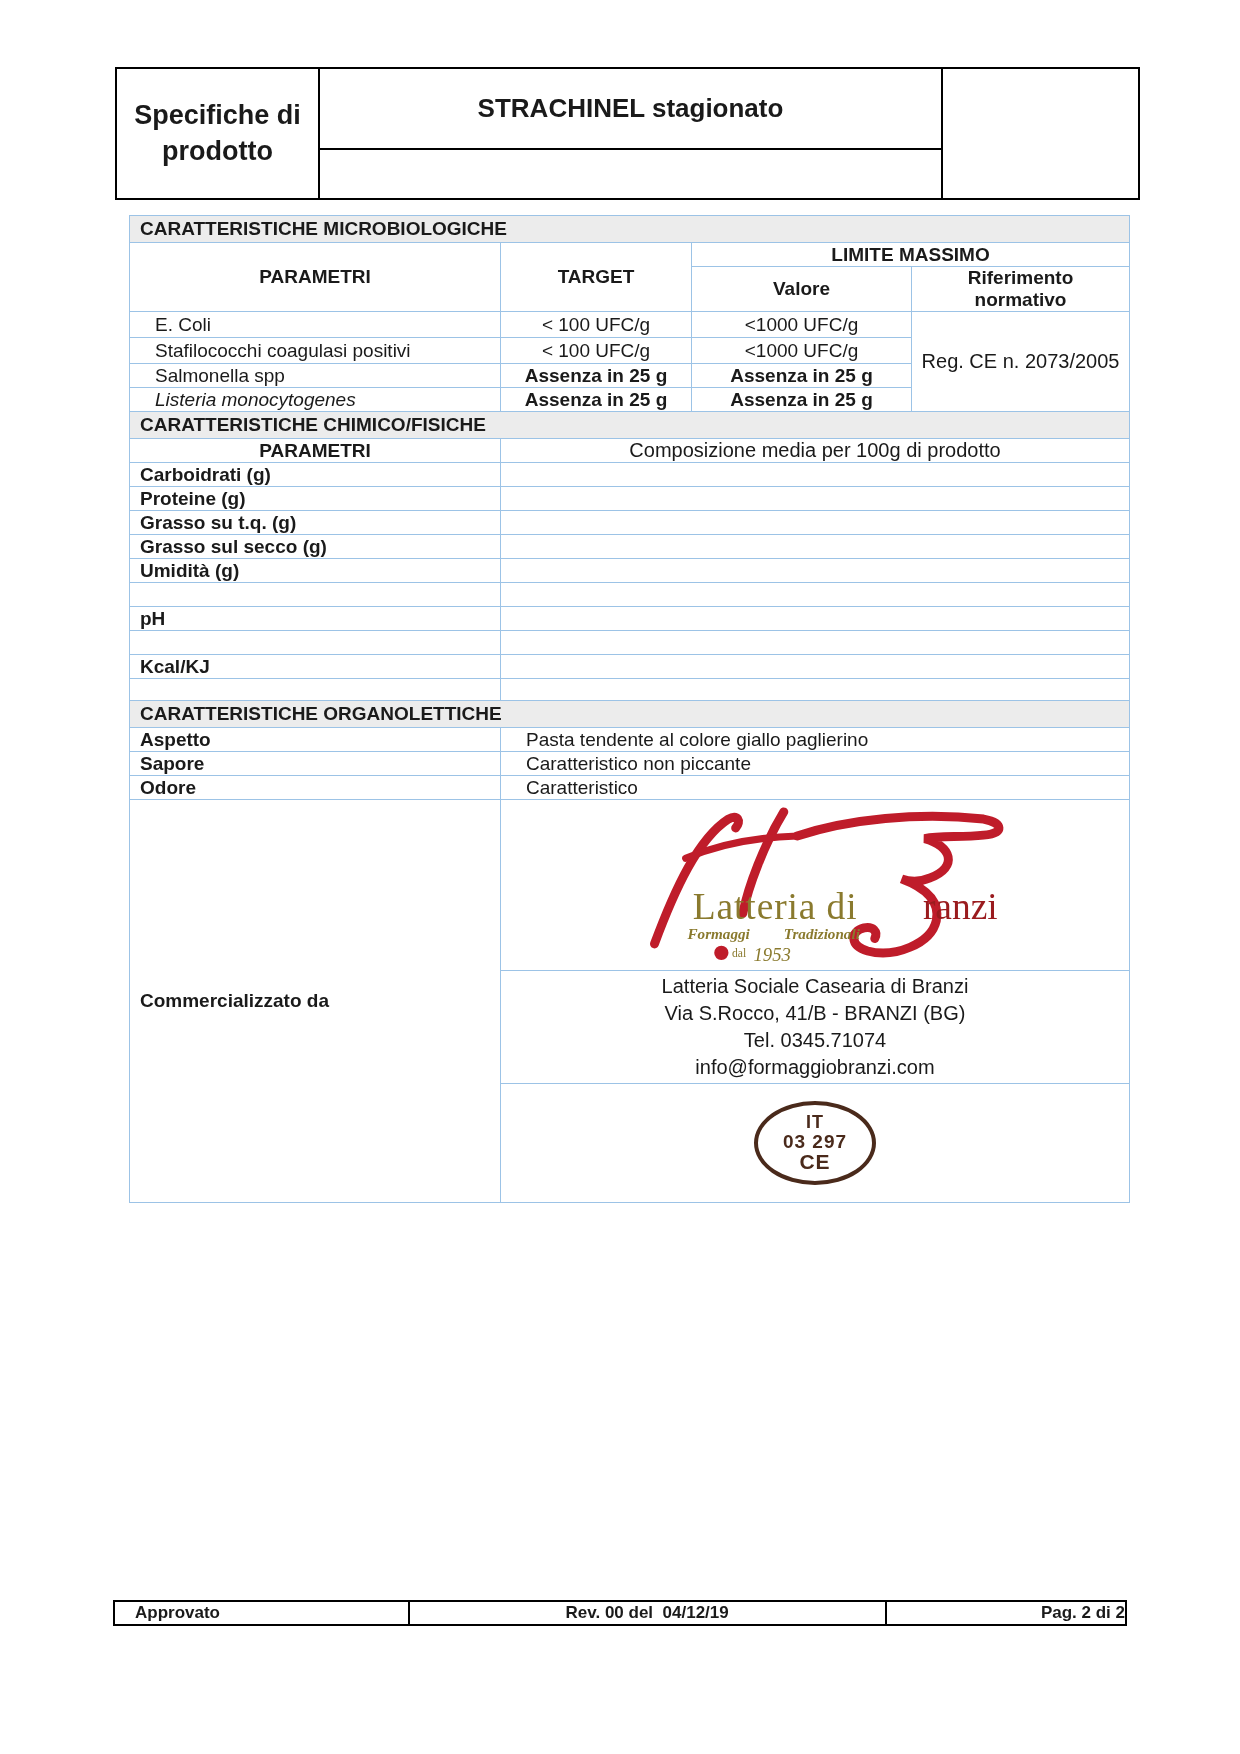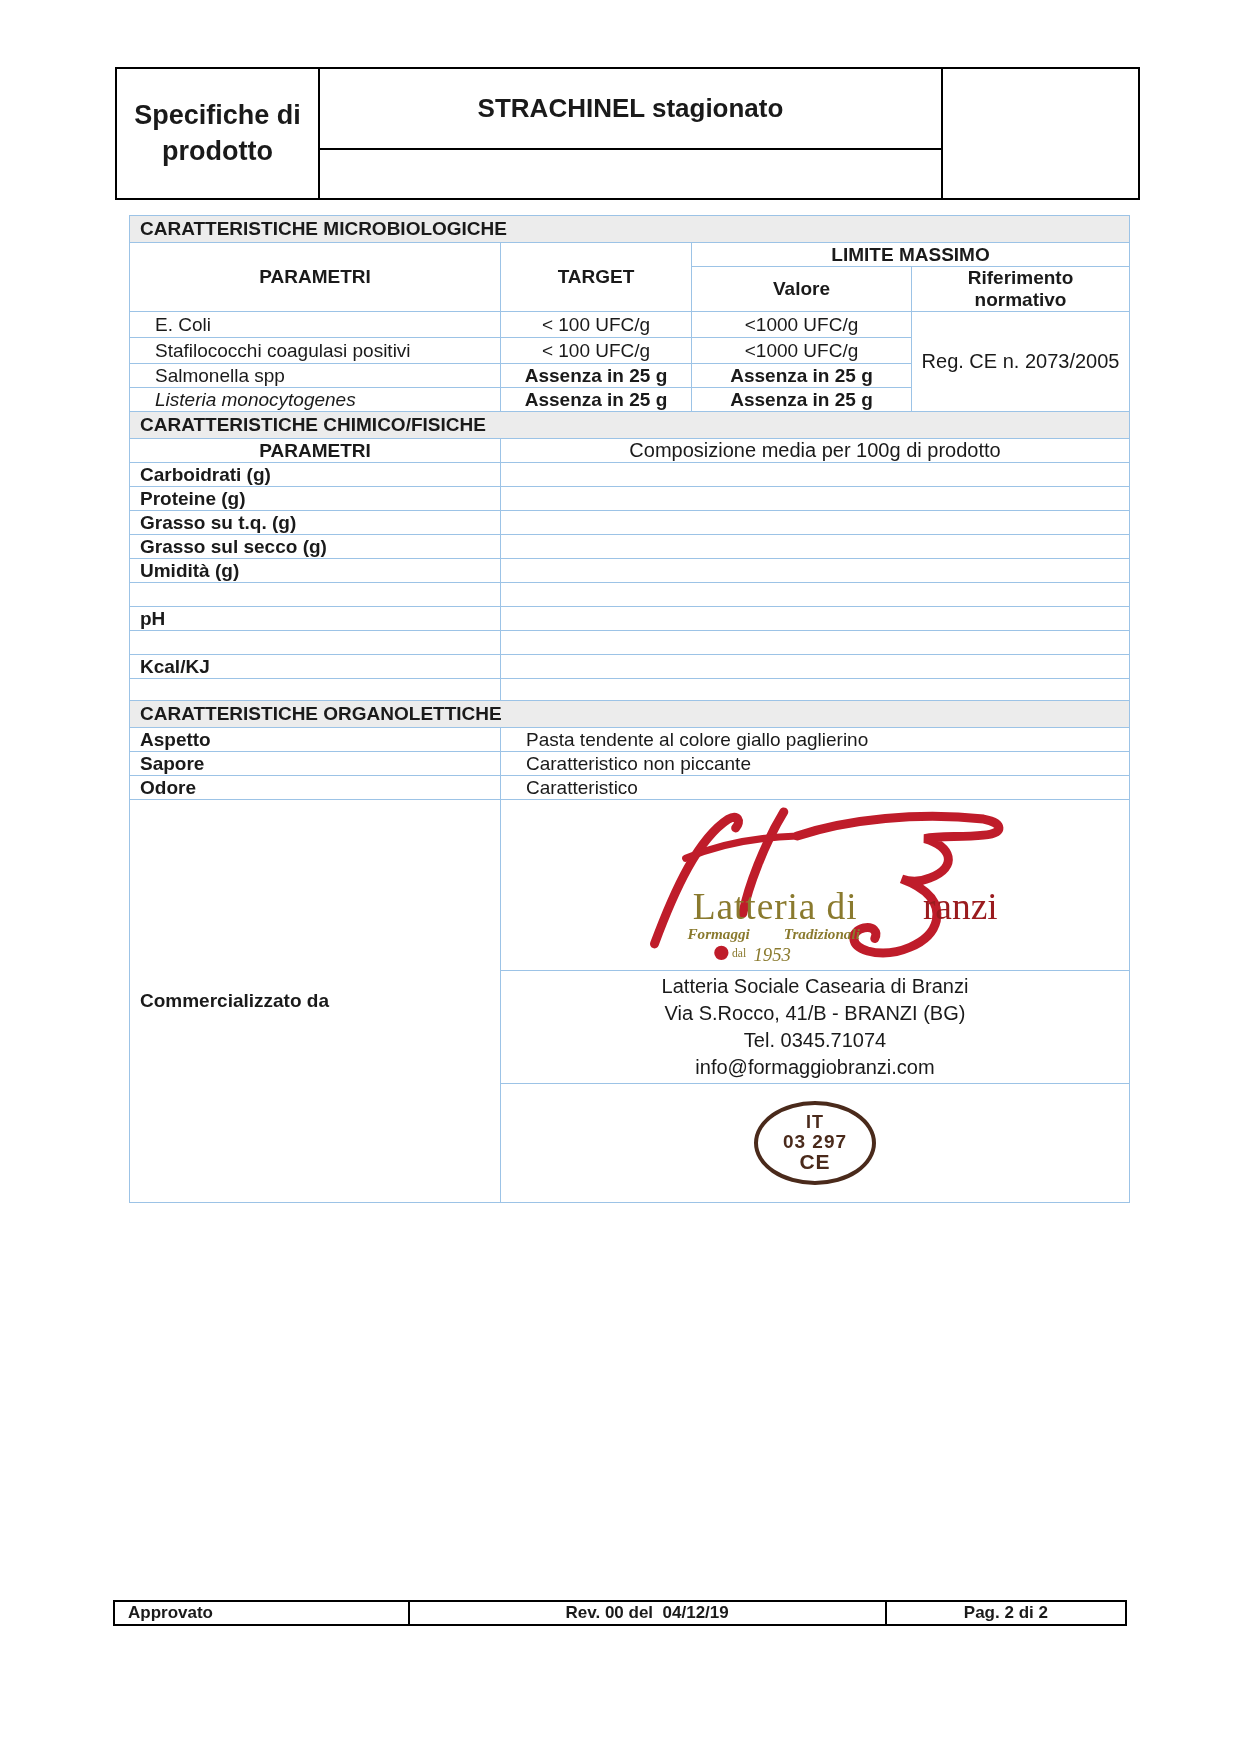--- a/index.html
+++ b/index.html
@@ -51,23 +51,23 @@
     display:flex;flex-direction:column;align-items:center;justify-content:center;
     color:var(--stamp-brown);font-weight:bold;line-height:1.02;letter-spacing:1px;
   }
   .ce-oval .l1{font-size:18px;}
   .ce-oval .l2{font-size:19px;}
   .ce-oval .l3{font-size:21px;}
 
   
   .footer-table{position:absolute;left:113px;top:1600px;width:1014px;}
   .footer-table td{border:2px solid #000;font-weight:bold;font-size:17px;height:24px;}
-  .ft-left{width:282px;padding-left:13px;}
+  .ft-left{width:282px;padding-left:20px;}
   .ft-mid{width:457px;text-align:center;white-space:pre;}
-  .ft-right{width:230px;text-align:center;}
+  .ft-right{width:230px;text-align:right;}
 
   .logo-svg{display:block;}
 </style>
 </head>
 <body>
 
 <div class="page">
 
   <div class="header-box">
     <div class="hb-left">Specifiche di prodotto</div>

